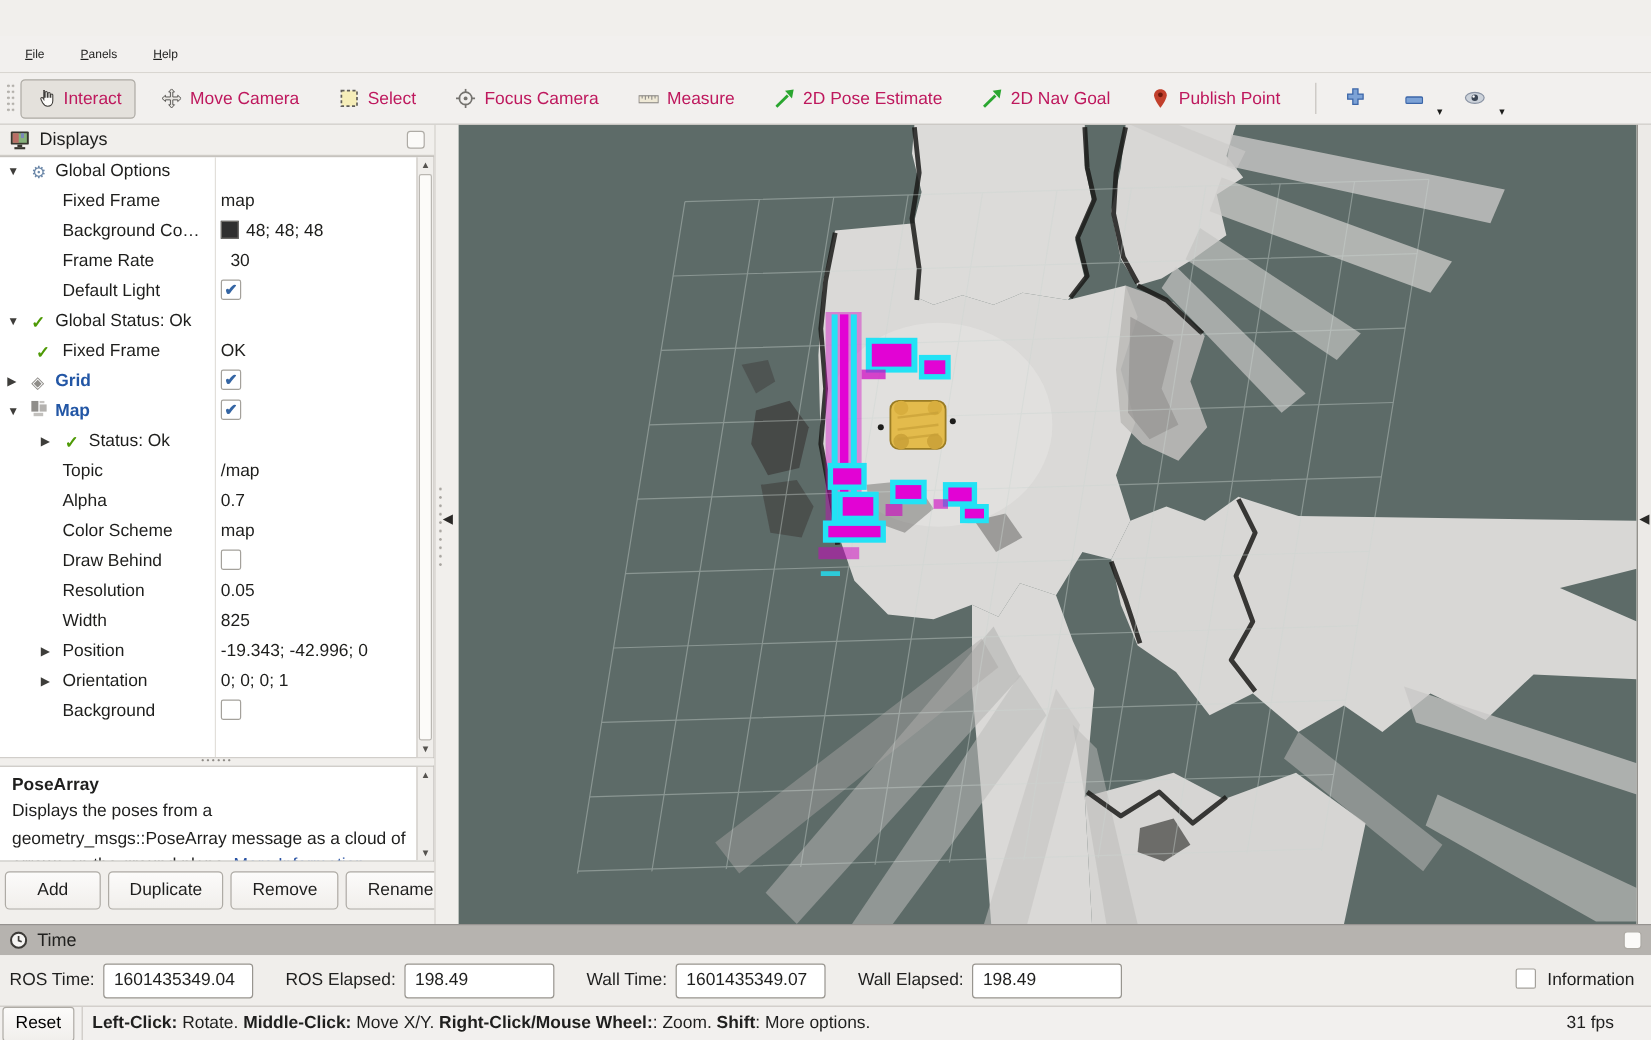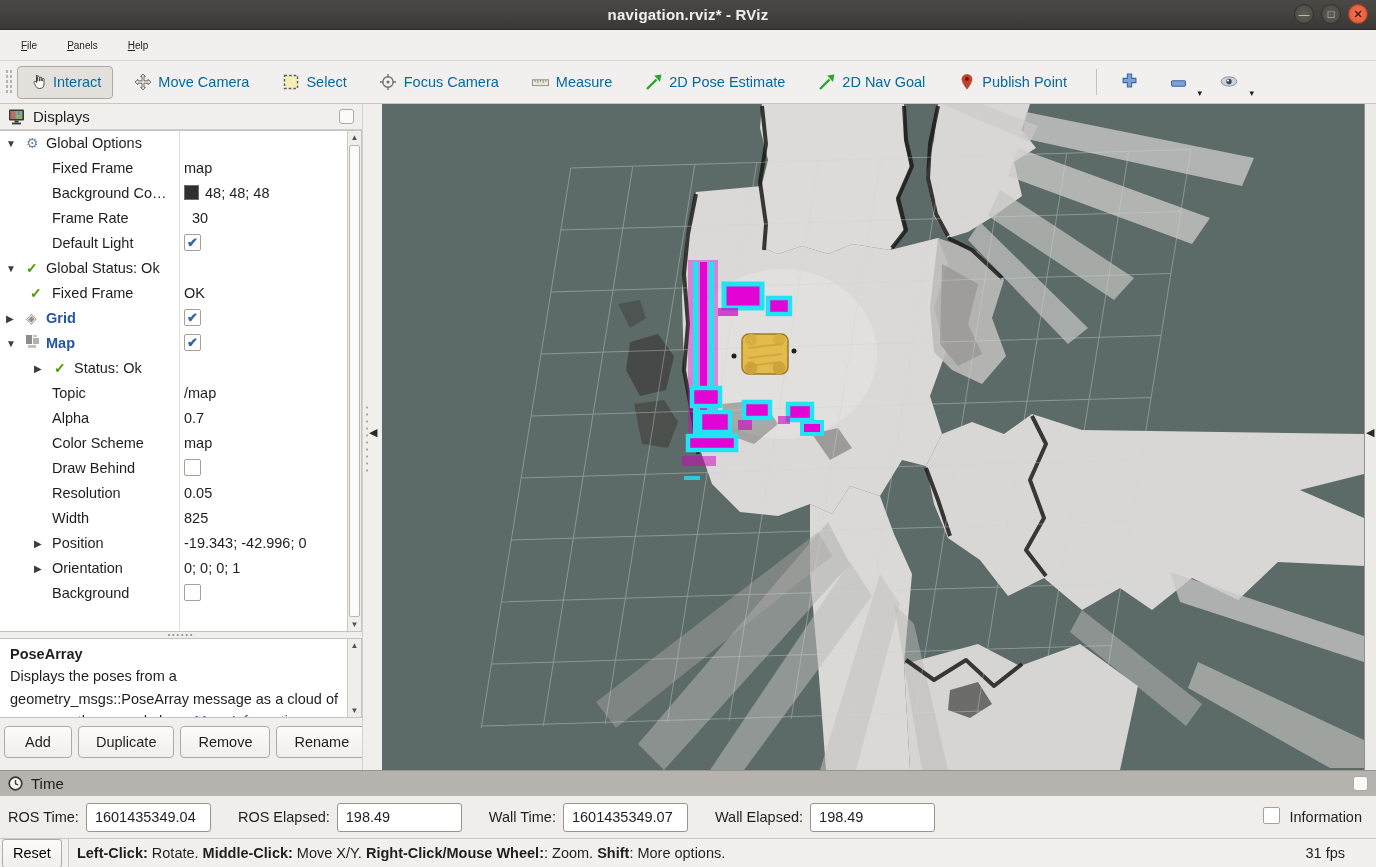--- a/index.html
+++ b/index.html
@@ -20,22 +20,22 @@
   
   .menubar { position:absolute; left:0; top:30px; width:1376px; height:31px; background:#f2f0ee;
     border-bottom:1px solid #d9d6d1; display:flex; align-items:center; padding-left:10px; }
   .menu-item { padding:4px 11px; margin-right:8px; font-size:10px; }
 
   
   .toolbar { position:absolute; left:0; top:61px; width:1376px; height:43px; background:#f2f0ee;
     border-bottom:1px solid #c9c6c1; display:flex; align-items:center; padding-left:2px; }
   .tb-handle { width:7px; height:26px; margin:0 5px 0 3px;
     background-image:radial-gradient(circle,#b3b0ab 1.1px,transparent 1.3px); background-size:4px 5px; }
-  .tool { display:flex; align-items:center; gap:7px; padding:7px 11px; margin-right:9px;
-    border:1px solid transparent; border-radius:4px; font-size:14.5px; background:none; color:#0369a1; }
+  .tool { display:flex; align-items:flex-end; gap:7px; padding:7px 11px; margin-right:9px;
+    border:1px solid transparent; border-radius:4px; font-size:14.5px; background:none; color:#be185d; }
   .tool.active { background:#e4e1dc; border-color:#adaaa4; }
   .tool .ticon { display:inline-flex; width:17px; height:17px; align-items:center; justify-content:center; }
   .tb-sep { width:1px; height:26px; background:#c6c3be; margin:0 16px 0 8px; }
   .xtool { position:relative; padding:5px 9px; margin-right:16px; display:flex; align-items:center; background:none; border:none; }
   .xtool .dd { position:absolute; right:-7px; bottom:-3px; font-size:9px; color:#1c1c1a; }
 
   
   .panel-header { position:absolute; left:0; top:104px; width:362px; height:26px; background:#f1efec;
     border-bottom:1px solid #cfccc7; display:flex; align-items:center; padding:0 8px; gap:8px; font-size:15px; }
   .float-btn { width:15px; height:15px; border:1px solid #aeaba5; border-radius:3px; background:#fbfaf8; margin-left:auto; }
@@ -102,28 +102,20 @@
     border:1px solid #aeaba5; border-radius:3px; font-size:14.5px; }
   .sb-divider { width:1px; height:29px; background:#cbc8c3; margin:0 8px 0 6px; }
   .help-text { white-space:nowrap; overflow:hidden; }
   .fps { margin-left:auto; padding-right:31px; }
 </style>
 </head>
 <body>
 
 <div id="window">
 
-  <div class="titlebar" title="navigation.rviz* - RViz">
-    <span class="title">navigation.rviz* - RViz</span>
-    <div class="winbtns">
-      <div class="wbtn">—</div>
-      <div class="wbtn">□</div>
-      <div class="wbtn close">✕</div>
-    </div>
-  </div>
 
   <div class="menubar" id="menubar">
       <div class="menu-item"><u>F</u>ile</div>
       <div class="menu-item"><u>P</u>anels</div>
       <div class="menu-item"><u>H</u>elp</div>
     </div>
 
   <div class="toolbar" id="toolbar">
       <div class="tb-handle"></div>
       <button class="tool active">
@@ -336,21 +328,21 @@
   <div class="desc">
     <div class="dtitle">PoseArray</div>
     <span>Displays the poses from a geometry_msgs::PoseArray message as a cloud of arrows on the ground plane. </span><a class="morelink" href="#">More Information.</a>
     <div class="desc-sb">
       <div class="sb-up">▲</div>
       <div class="sb-down">▼</div>
     </div>
   </div>
 
   <div class="panel-buttons">
-    <button class="pbtn" style="width:68px">Add</button>
+    <button class="pbtn" style="width:80px">Add</button>
     <button class="pbtn">Duplicate</button>
     <button class="pbtn">Remove</button>
     <button class="pbtn">Rename</button>
   </div>
 
   <div class="v-splitter">
     <div class="hdots"></div>
     <div class="harrow">◀</div>
   </div>
 

